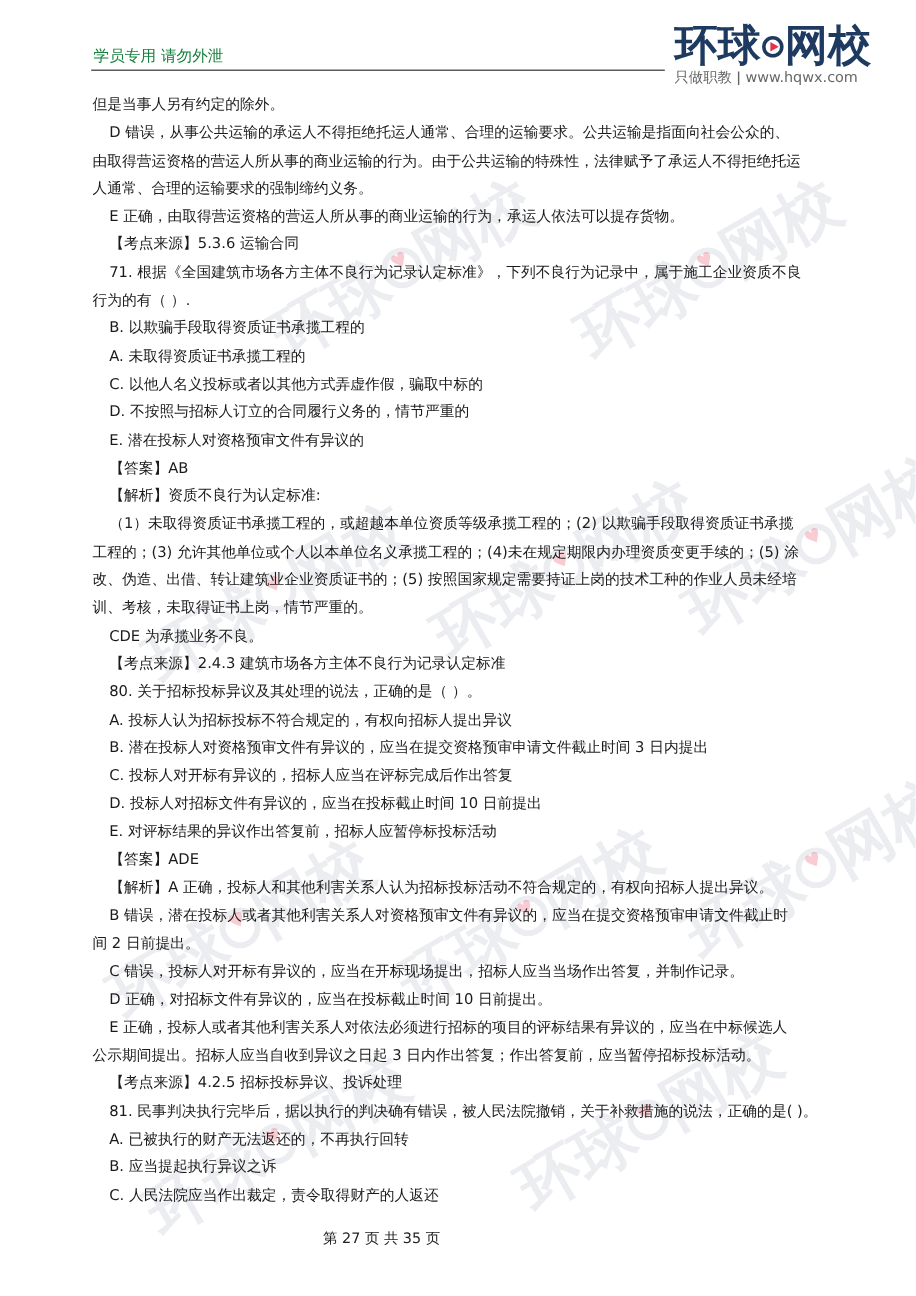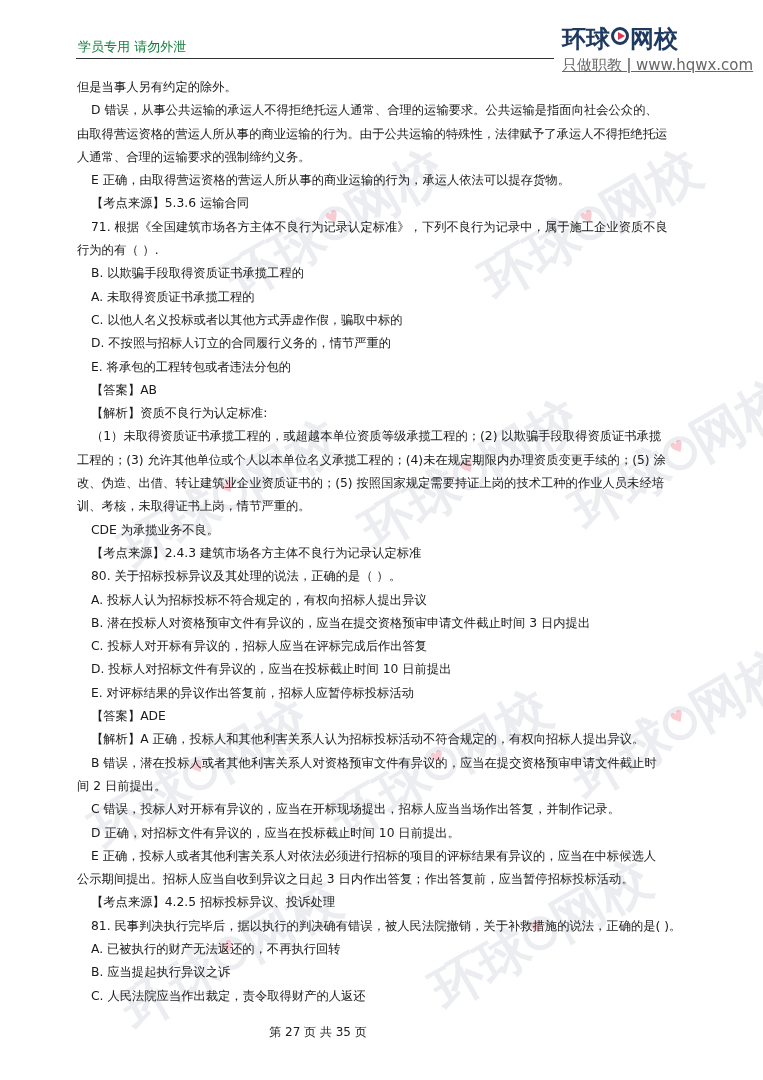--- a/index.html
+++ b/index.html
@@ -1,24 +1,24 @@
 <!DOCTYPE html>
 <html><head>
 <meta charset="utf-8">
 <style>
   html, body { margin:0; padding:0; }
   body { width:763px; height:1080px; background:#ffffff; position:relative; overflow:hidden;
          font-family:"DejaVu Sans","Liberation Sans",sans-serif; color:#1a1a1a; }
   .header-left { position:absolute; left:78px; top:38px; font-size:13px; color:#15803d; }
   .header-rule { position:absolute; left:76px; top:58px; width:478px; height:1px; background:#333; }
   .logo { position:absolute; left:562px; top:24px; width:140px; }
-  .logo-main { font-size:24px; font-weight:bold; color:#1f3a60; letter-spacing:0px; line-height:30px; white-space:nowrap; font-family:"DejaVu Sans",sans-serif; }
+  .logo-main { font-size:36px; font-weight:bold; color:#1f3a60; letter-spacing:0px; line-height:30px; white-space:nowrap; font-family:"DejaVu Sans",sans-serif;text-align:center; }
   .logo-dot { display:inline-block; width:18px; height:18px; border:3px solid #1f3a60; border-radius:50%; vertical-align:2px; position:relative; box-sizing:border-box; margin:0 1px; }
   .logo-dot::after { content:""; position:absolute; left:4px; top:2px; border-left:7px solid #e3344b; border-top:4px solid transparent; border-bottom:4px solid transparent; }
-  .logo-sub { font-size:15px; color:#666; margin-top:2px; white-space:nowrap;text-decoration:underline; }
+  .logo-sub { font-size:12px; color:#666; margin-top:2px; white-space:nowrap; }
   .content { position:absolute; left:77px; top:76px; width:640px; font-size:12.3px; line-height:23.3px; }
   .line { white-space:nowrap; }
   .ind { padding-left:14px; }
   .wm { position:absolute; color:rgba(31,58,96,0.09); font-size:52px; font-weight:bold; transform:rotate(-30deg); white-space:nowrap; pointer-events:none; }
   .wm .h { display:inline-block; width:34px; height:34px; border:5px solid rgba(31,58,96,0.09); border-radius:50%; box-sizing:border-box; vertical-align:2px; position:relative; }
   .wm .h::after { content:"♥"; position:absolute; left:6px; top:-4px; font-size:16px; color:rgba(227,52,75,0.25); }
   .footer { position:absolute; left:0; width:636px; top:1024px; text-align:center; font-size:12px; color:#222; }
 </style>
 </head>
 <body>
@@ -51,21 +51,21 @@
       <div class="line">由取得营运资格的营运人所从事的商业运输的行为。由于公共运输的特殊性，法律赋予了承运人不得拒绝托运</div>
       <div class="line">人通常、合理的运输要求的强制缔约义务。</div>
       <div class="line ind">E 正确，由取得营运资格的营运人所从事的商业运输的行为，承运人依法可以提存货物。</div>
       <div class="line ind">【考点来源】5.3.6 运输合同</div>
       <div class="line ind">71. 根据《全国建筑市场各方主体不良行为记录认定标准》，下列不良行为记录中，属于施工企业资质不良</div>
       <div class="line">行为的有（   ）.</div>
       <div class="line ind">B. 以欺骗手段取得资质证书承揽工程的</div>
       <div class="line ind">A. 未取得资质证书承揽工程的</div>
       <div class="line ind">C. 以他人名义投标或者以其他方式弄虚作假，骗取中标的</div>
       <div class="line ind">D. 不按照与招标人订立的合同履行义务的，情节严重的</div>
-      <div class="line ind">E. 将承包的工程转包或者违法分包的</div>
+      <div class="line ind">E. 潜在投标人对资格预审文件有异议的</div>
       <div class="line ind">【答案】AB</div>
       <div class="line ind">【解析】资质不良行为认定标准:</div>
       <div class="line ind">（1）未取得资质证书承揽工程的，或超越本单位资质等级承揽工程的；(2) 以欺骗手段取得资质证书承揽</div>
       <div class="line">工程的；(3) 允许其他单位或个人以本单位名义承揽工程的；(4)未在规定期限内办理资质变更手续的；(5) 涂</div>
       <div class="line">改、伪造、出借、转让建筑业企业资质证书的；(5) 按照国家规定需要持证上岗的技术工种的作业人员未经培</div>
       <div class="line">训、考核，未取得证书上岗，情节严重的。</div>
       <div class="line ind">CDE 为承揽业务不良。</div>
       <div class="line ind">【考点来源】2.4.3 建筑市场各方主体不良行为记录认定标准</div>
       <div class="line ind">80. 关于招标投标异议及其处理的说法，正确的是（    ）。</div>
       <div class="line ind">A. 投标人认为招标投标不符合规定的，有权向招标人提出异议</div>

